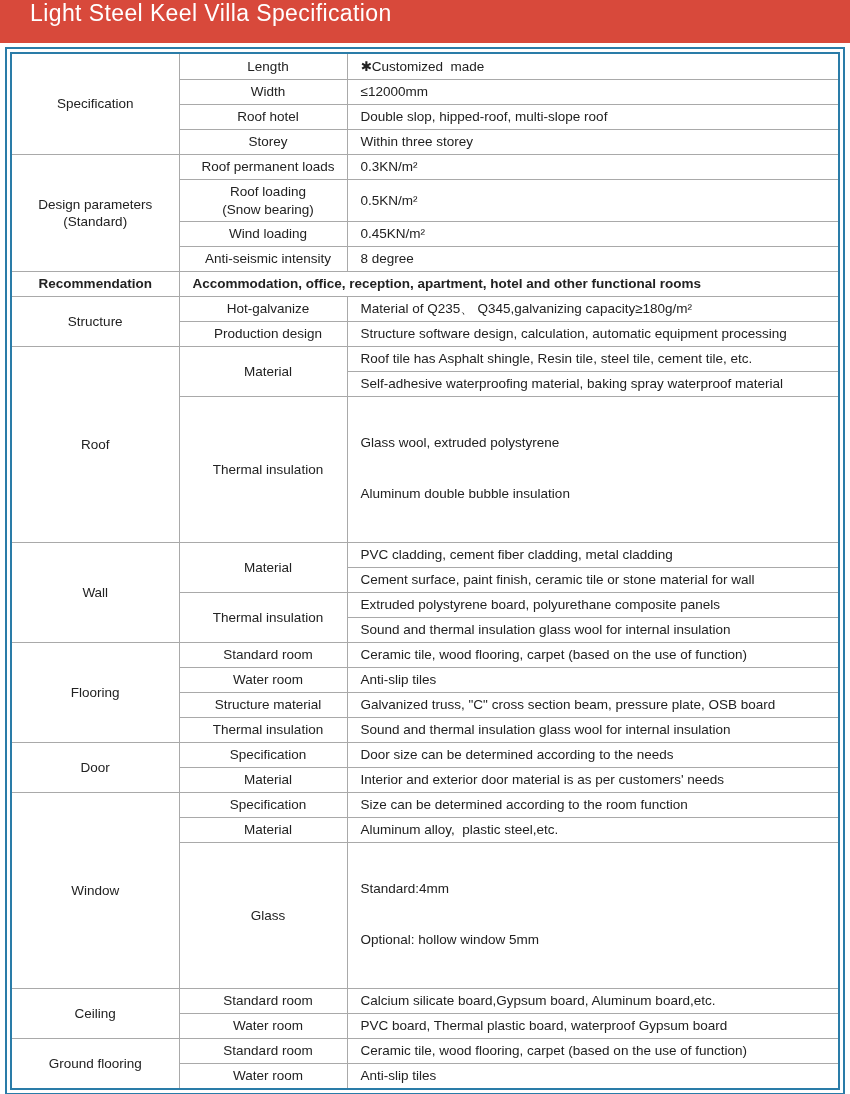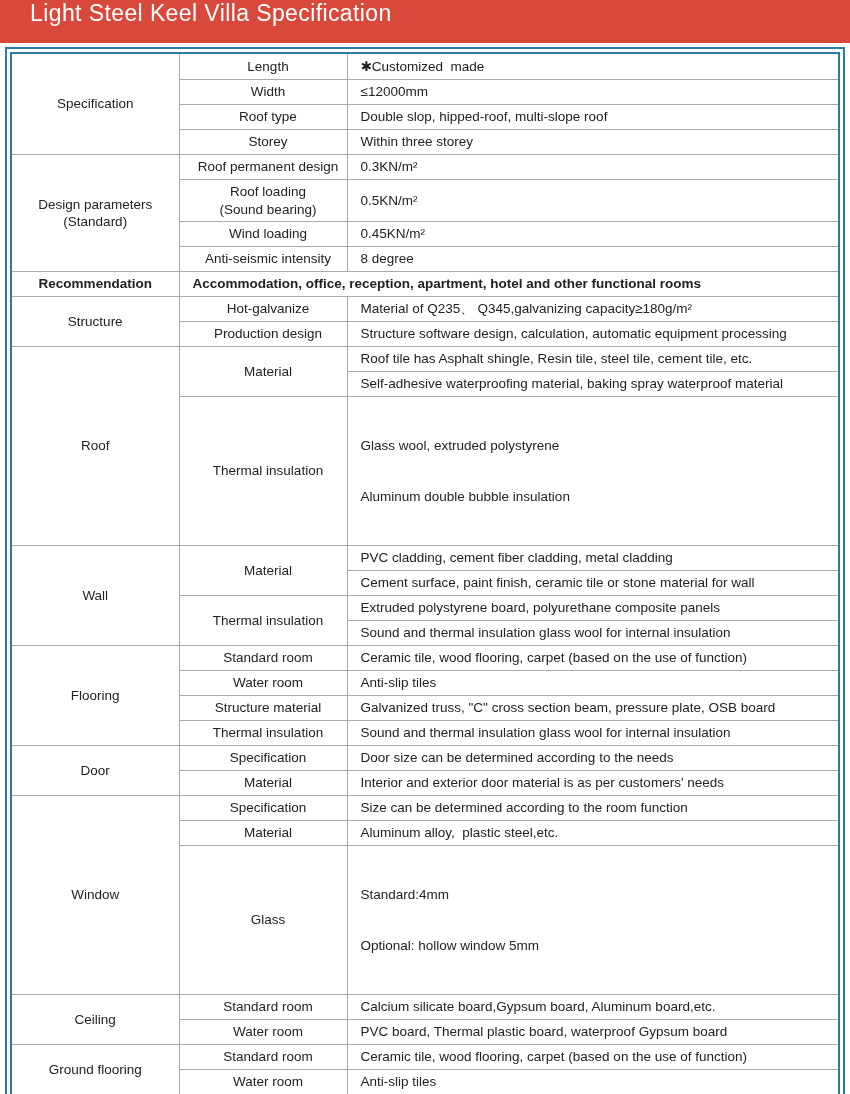--- a/index.html
+++ b/index.html
@@ -51,21 +51,21 @@
   td.key{text-align:center;padding-left:16px;}
   td.val{
     text-align:left;
     padding-left:13px;
     white-space:pre-wrap;
   }
   td.bold{font-weight:bold;}
   .note{padding-left:10px;font-weight:bold;white-space:normal;}
   .two-line .line{line-height:17px;}
   .two-line .line + .line{}
-  .two-line{padding-top:6px;padding-bottom:6px;}
+  .two-line{padding-bottom:6px;}
   .key .line + .line{margin-top:1px;}
 </style>
 </head>
 <body>
 
 <div class="header">
   <span class="header-title">Light Steel Keel Villa Specification</span>
 </div>
 
 <div class="frame">
@@ -81,37 +81,37 @@
         <tr>
           <td class="cat" rowspan="4">Specification</td>
           <td class="key">Length</td>
           <td class="val">✱Customized  made</td>
         </tr>
         <tr>
           <td class="key">Width</td>
           <td class="val">≤12000mm</td>
         </tr>
         <tr>
-          <td class="key">Roof type</td>
+          <td class="key">Roof hotel</td>
           <td class="val">Double slop, hipped-roof, multi-slope roof</td>
         </tr>
         <tr>
           <td class="key">Storey</td>
           <td class="val">Within three storey</td>
         </tr>
 
         <tr>
           <td class="cat" rowspan="4">Design parameters (Standard)</td>
-          <td class="key">Roof permanent design</td>
+          <td class="key">Roof permanent loads</td>
           <td class="val">0.3KN/m²</td>
         </tr>
         <tr>
           <td class="key">
             <div class="line">Roof loading</div>
-            <div class="line">(Sound bearing)</div>
+            <div class="line">(Snow bearing)</div>
           </td>
           <td class="val">0.5KN/m²</td>
         </tr>
         <tr>
           <td class="key">Wind loading</td>
           <td class="val">0.45KN/m²</td>
         </tr>
         <tr>
           <td class="key">Anti-seismic intensity</td>
           <td class="val">8 degree</td>

